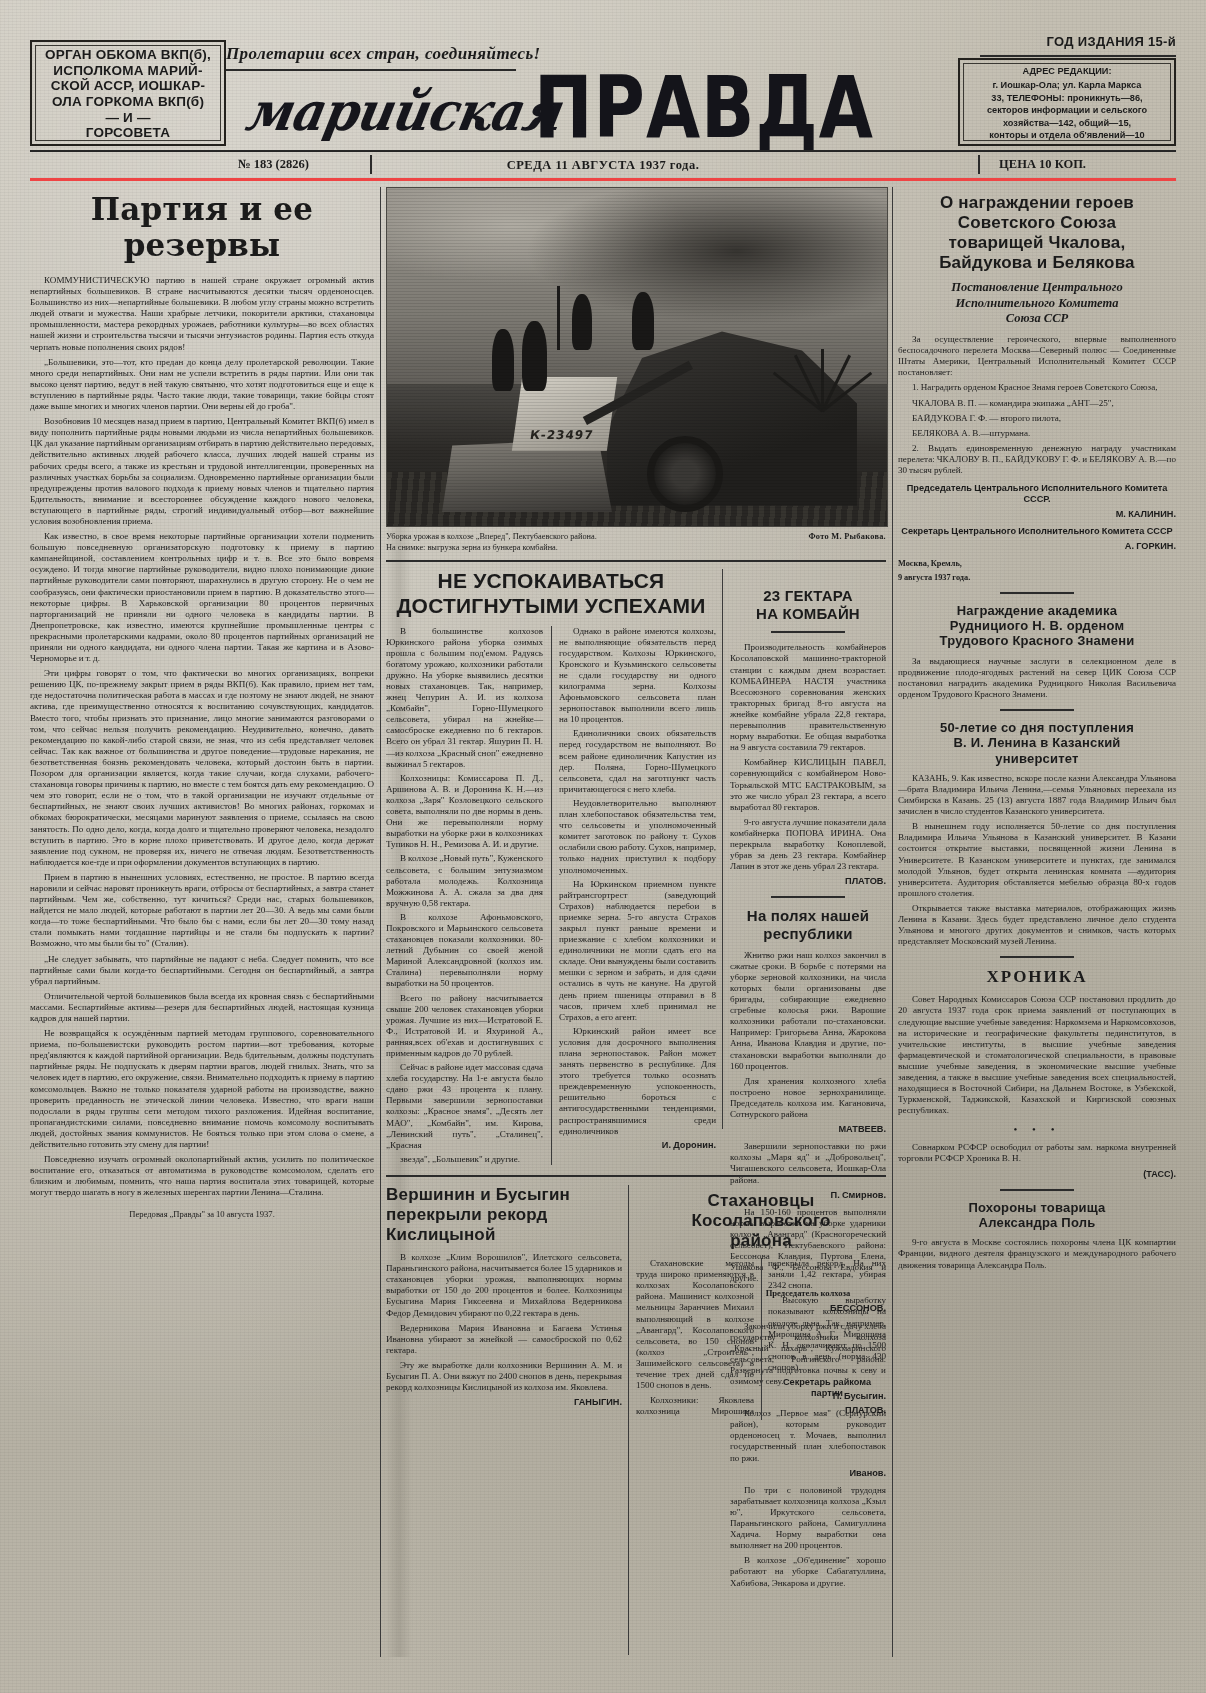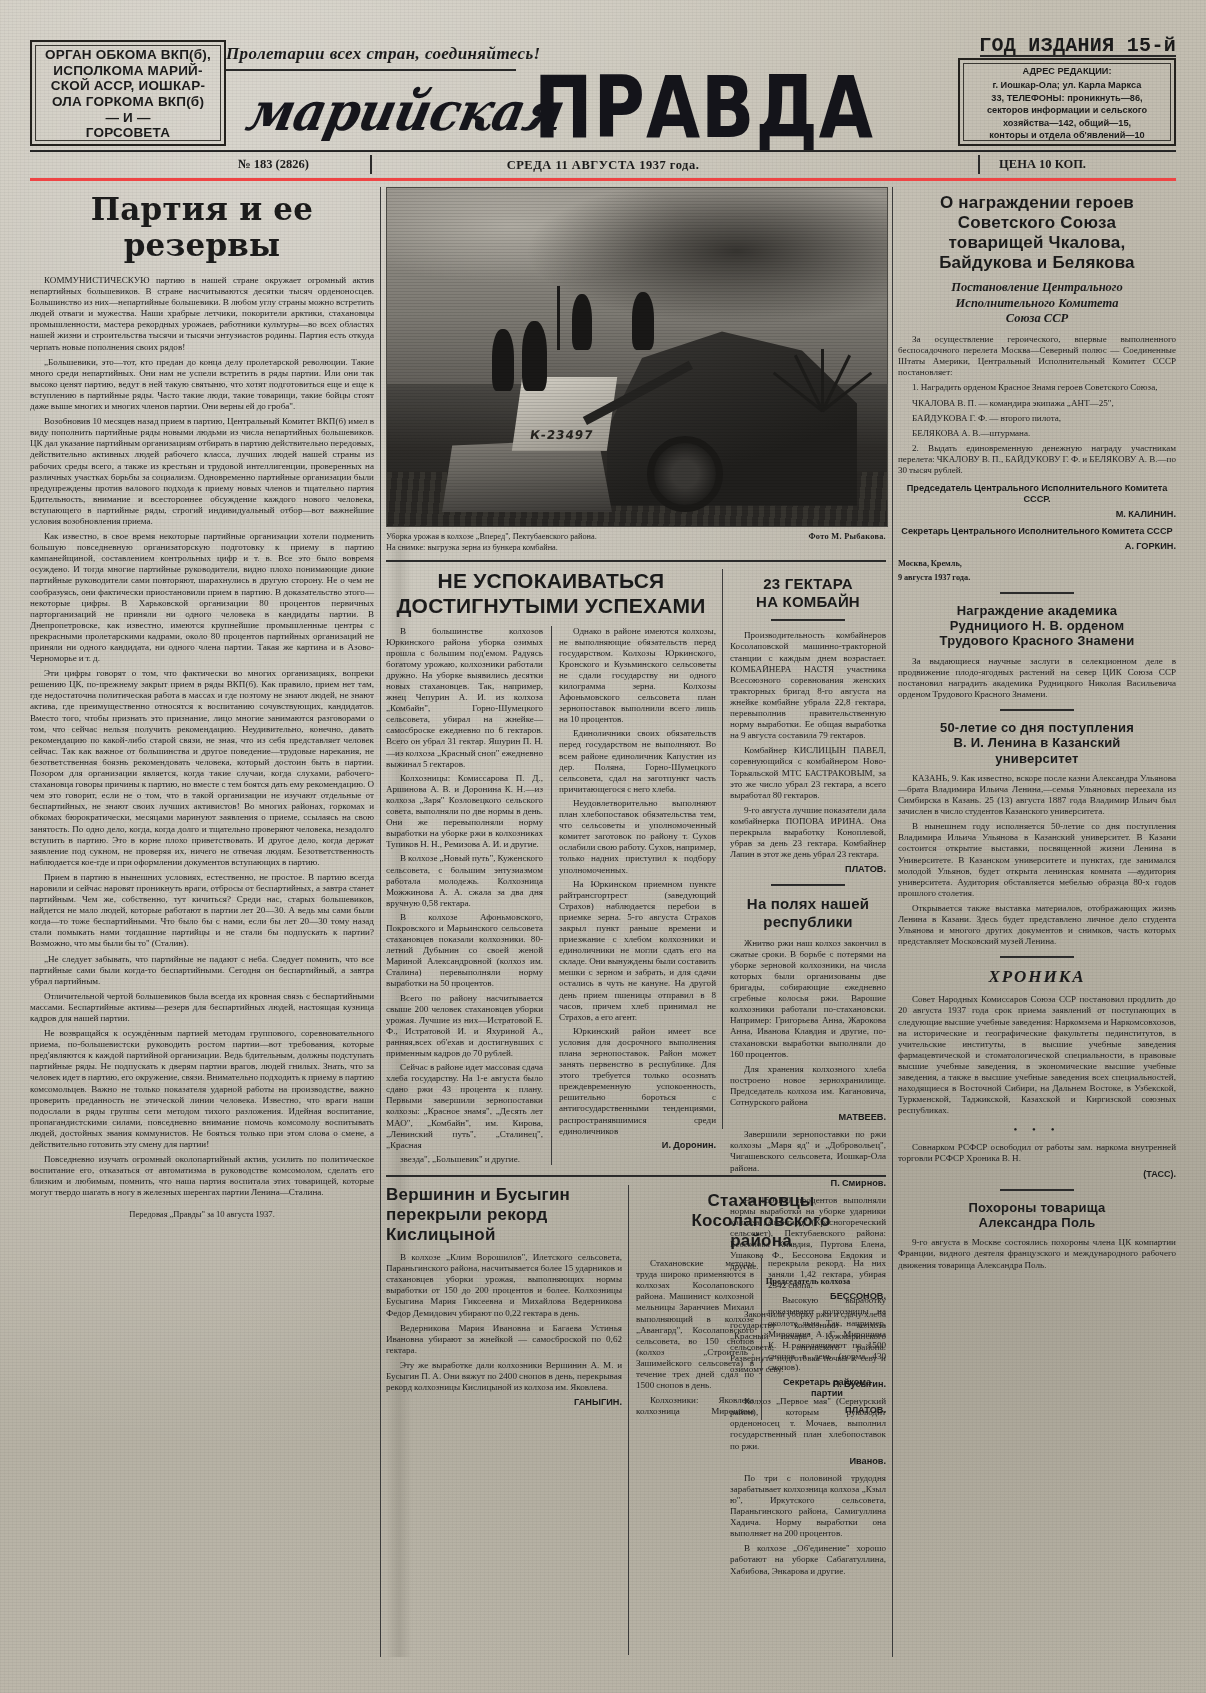--- a/index.html
+++ b/index.html
@@ -58,22 +58,22 @@
     position:absolute;left:26px;top:26px;font-style:italic;font-weight:700;
     font-size:50px;letter-spacing:-1px;color:#16161c;
     font-family:"DejaVu Serif",serif;transform:skewX(-12deg) scaleY(1.06);
   }
   .t-heavy{
     position:absolute;left:312px;top:2px;font-weight:700;font-size:70px;
     letter-spacing:1px;color:#14141a;font-family:"DejaVu Sans",sans-serif;
     transform:scaleY(1.22);transform-origin:left top;
   }
   .year-ed{
-    position:absolute;right:0;top:-2px;font-size:20px;font-weight:700;
-    font-family:Liberation Mono, monospace;letter-spacing:.3px;
+    position:absolute;right:0;top:-2px;font-size:13px;font-weight:700;
+    font-family:Liberation Sans, sans-serif;letter-spacing:.3px;
   }
   .year-rule{position:absolute;right:0;top:19px;width:196px;height:2px;}
 
   
   .dateline{
     position:relative;height:26px;margin-top:2px;
     border-top:2px solid #262626;border-bottom:3px solid #ef4444;
     font-family:"Liberation Serif",serif;
   }
   .dateline .inner{position:relative;height:100%;}
@@ -306,21 +306,21 @@
             <p>звезда", „Большевик" и другие.</p>
             <p>Однако в районе имеются колхозы, не выполняющие обязательств перед государством. Колхозы Юркинского, Кронского и Кузьминского сельсоветы не сдали государству ни одного килограмма зерна. Колхозы Афоньмовского сельсовета план зернопоставок выполнили всего лишь на 10 процентов.</p>
             <p>Единоличники своих обязательств перед государством не выполняют. Во всем районе единоличник Капустин из дер. Поляна, Горно-Шумецкого сельсовета, сдал на заготпункт часть причитающегося с него хлеба.</p>
             <p>Неудовлетворительно выполняют план хлебопоставок обязательства тем, что сельсоветы и уполномоченный комитет заготовок по району т. Сухов ослабили свою работу. Сухов, например, только надних приступил к подбору уполномоченных.</p>
             <p>На Юркинском приемном пункте райтрансгортрест (заведующий Страхов) наблюдается перебои в приемке зерна. 5-го августа Страхов закрыл пункт раньше времени и приезжание с хлебом колхозники и единоличники не могли сдать его на складе. Они вынуждены были составить мешки с зерном и забрать, и для сдачи остались в чуть не кануне. На другой день прием пшеницы отправил в 8 часов, причем хлеб принимал не Страхов, а его агент.</p>
             <p>Юркинский район имеет все условия для досрочного выполнения плана зернопоставок. Район может занять первенство в республике. Для этого требуется только осознать преждевременную успокоенность, решительно бороться с антигосударственными тенденциями, распространявшимися среди единоличников</p>
             <p class="sig">И. Доронин.</p>
           </div>
         </div>
 
-        <div style="position:absolute;left:344px;top:0;width:156px;">
+        <div style="position:absolute;left:344px;top:12px;width:156px;">
           <h2 class="head h-md">
             <span>23 ГЕКТАРА</span><br>
             <span>НА КОМБАЙН</span>
           </h2>
           <div class="hr-short"></div>
           <p>Производительность комбайнеров Косолаповской машинно-тракторной станции с каждым днем возрастает. КОМБАЙНЕРА НАСТЯ участника Всесоюзного соревнования женских тракторных бригад 8-го августа на жнейке комбайне убрала 22,8 гектара, перевыполнив правительственную норму выработки. Ее общая выработка на 9 августа составила 79 гектаров.</p>
           <p>Комбайнер КИСЛИЦЫН ПАВЕЛ, соревнующийся с комбайнером Ново-Торьяльской МТС БАСТРАКОВЫМ, за это же число убрал 23 гектара, а всего выработал 80 гектаров.</p>
           <p>9-го августа лучшие показатели дала комбайнерка ПОПОВА ИРИНА. Она перекрыла выработку Коноплевой, убрав за день 23 гектара. Комбайнер Лапин в этот же день убрал 23 гектара.</p>
           <p class="sig">ПЛАТОВ.</p>
 
@@ -432,21 +432,21 @@
         <span>50-летие со дня поступления</span><br>
         <span>В. И. Ленина в Казанский</span><br>
         <span>университет</span>
       </h2>
       <p>КАЗАНЬ, 9. Как известно, вскоре после казни Александра Ульянова—брата Владимира Ильича Ленина,—семья Ульяновых переехала из Симбирска в Казань. 25 (13) августа 1887 года Владимир Ильич был зачислен в число студентов Казанского университета.</p>
       <p>В нынешнем году исполняется 50-летие со дня поступления Владимира Ильича Ульянова в Казанский университет. В Казани состоится открытие выставки, посвященной жизни Ленина в Университете. В Казанском университете и пунктах, где занимался молодой Ульянов, будет открыта ленинская комната —аудитория университета. Аудитория обставляется мебелью образца 80-х годов прошлого столетия.</p>
       <p>Открывается также выставка материалов, отображающих жизнь Ленина в Казани. Здесь будет представлено личное дело студента Ульянова и многого других документов и снимков, часть которых представляет Московский музей Ленина.</p>
 
       <div class="hr-short"></div>
 
-      <h2 class="head h-lg" style="font-family:'Liberation Serif',serif;font-style:italic;letter-spacing:2px;">ХРОНИКА</h2>
+      <h2 class="head h-lg" style="font-family:'Liberation Serif',serif;letter-spacing:2px;">ХРОНИКА</h2>
       <p>Совет Народных Комиссаров Союза ССР постановил продлить до 20 августа 1937 года срок приема заявлений от поступающих в следующие высшие учебные заведения: Наркомзема и Наркомсовхозов, на исторические и географические факультеты пединститутов, в учительские институты, в высшие учебные заведения фармацевтической и стоматологической специальности, в правовые высшие учебные заведения, в экономические высшие учебные заведения, а также в высшие учебные заведения всех специальностей, находящиеся в Восточной Сибири, на Дальнем Востоке, в Узбекской, Туркменской, Таджикской, Казахской и Киргизской союзных республиках.</p>
 
       <div class="dinkus">• • •</div>
 
       <p>Совнарком РСФСР освободил от работы зам. наркома внутренней торговли РСФСР Хроника В. Н.</p>
       <p class="tassline">(ТАСС).</p>
 
       <div class="hr-short"></div>
 
       <h2 class="head h-sm">

